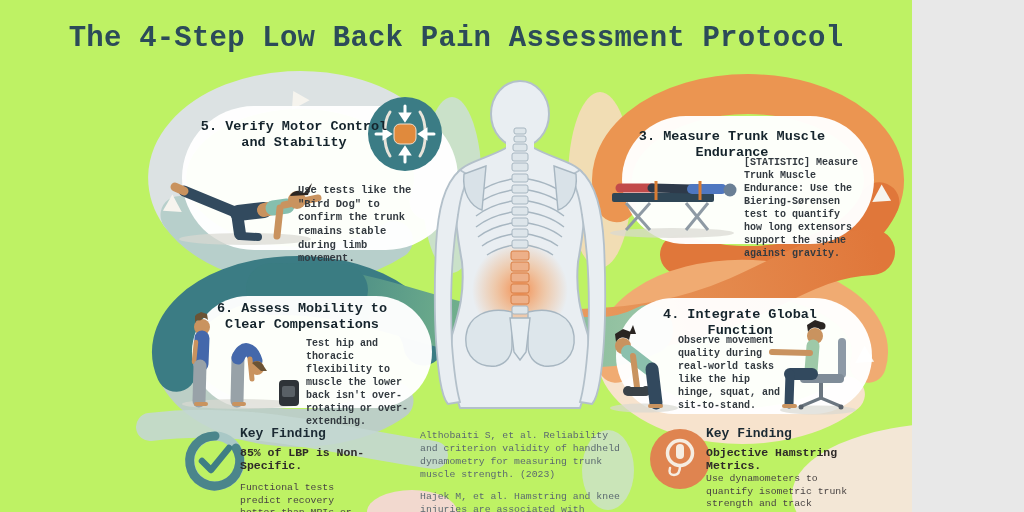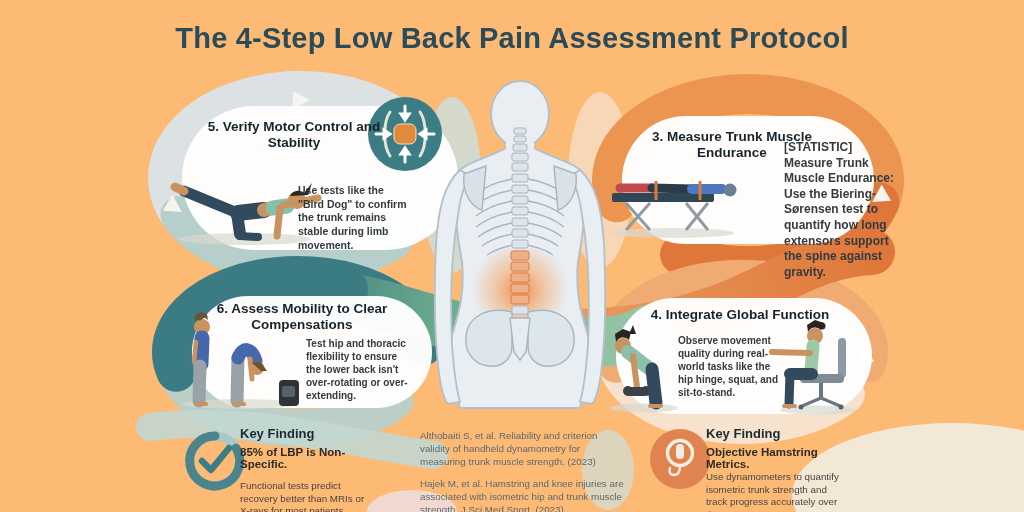--- a/index.html
+++ b/index.html
@@ -1,19 +1,19 @@
 <!DOCTYPE html>
 <html><head>
 <meta charset="utf-8">
 <style>
   html,body{margin:0;padding:0;background:#e8e8e8;}
   .canvas{
-    position:relative; width:1024px; height:512px; overflow:hidden;
-    background:#fdba74;
-    font-family:Liberation Sans, sans-serif;
+    position:relative; width:912px; height:512px; overflow:hidden;
+    background:#bef264;
+    font-family:Liberation Mono, monospace;
     color:#333a40;
   }
   .abs{position:absolute;}
   svg{display:block;}
   .title{
     left:0; right:0; top:22px; text-align:center;
     font-size:29px; font-weight:700; letter-spacing:.2px; color:#2c4b59;
   }
   .step-title{
     font-size:13.5px; line-height:1.22; font-weight:700; color:#15242c;
@@ -271,26 +271,26 @@
   <div class="abs title">The 4-Step Low Back Pain Assessment Protocol</div>
 
   <div class="abs" style="left:196px; top:119px; width:196px;">
     <div class="step-title">5. Verify Motor Control and Stability</div>
   </div>
   <div class="abs step-body" style="left:298px; top:184px; width:114px;">Use tests like the "Bird Dog" to confirm the trunk remains stable during limb movement.</div>
 
   <div class="abs" style="left:618px; top:129px; width:228px;">
     <div class="step-title">3. Measure Trunk Muscle Endurance</div>
   </div>
-  <div class="abs step-body" style="left:744px; top:140px; width:118px; font-size:12px;margin-left:40px;">[STATISTIC] Measure Trunk Muscle Endurance: Use the Biering-Sørensen test to quantify how long extensors support the spine against gravity.</div>
+  <div class="abs step-body" style="left:744px; top:156px; width:118px; font-size:10px;">[STATISTIC] Measure Trunk Muscle Endurance: Use the Biering-Sørensen test to quantify how long extensors support the spine against gravity.</div>
 
   <div class="abs" style="left:198px; top:301px; width:208px;">
     <div class="step-title">6. Assess Mobility to Clear Compensations</div>
   </div>
-  <div class="abs step-body" style="left:306px; top:337px; width:104px; font-size:10px;">Test hip and thoracic flexibility to ensure the lower back isn't over-rotating or over-extending.</div>
+  <div class="abs step-body" style="left:306px; top:337px; width:104px; font-size:10px;">Test hip and thoracic flexibility to muscle the lower back isn't over-rotating or over-extending.</div>
 
   <div class="abs" style="left:640px; top:307px; width:200px;">
     <div class="step-title">4. Integrate Global Function</div>
   </div>
   <div class="abs step-body" style="left:678px; top:334px; width:106px; font-size:10px;">Observe movement quality during real-world tasks like the hip hinge, squat, and sit-to-stand.</div>
 
   <div class="abs" style="left:240px; top:426px; width:126px;">
     <div class="kf-heading">Key Finding</div>
     <div class="kf-stat" style="margin-top:5px;">85% of LBP is Non-Specific.</div>
     <div class="kf-body" style="margin-top:10px;">Functional tests predict recovery better than MRIs or X-rays for most patients.</div>

